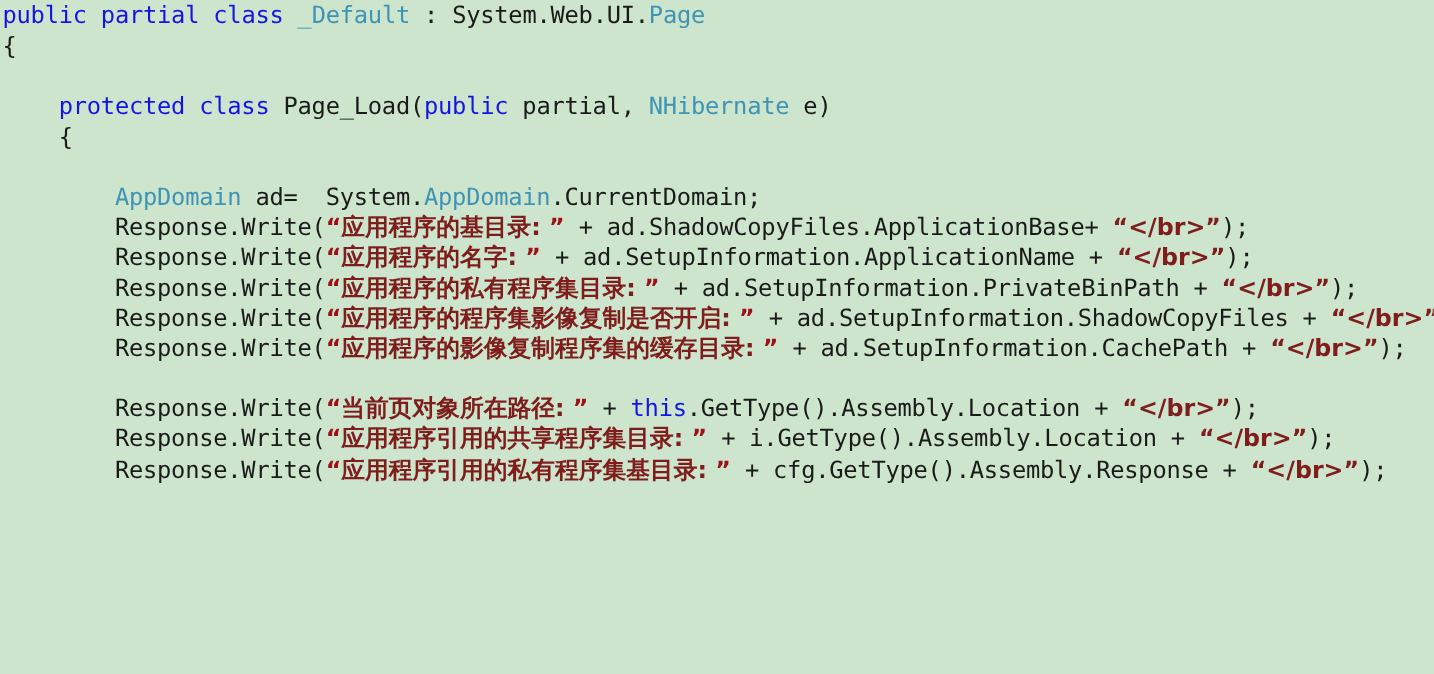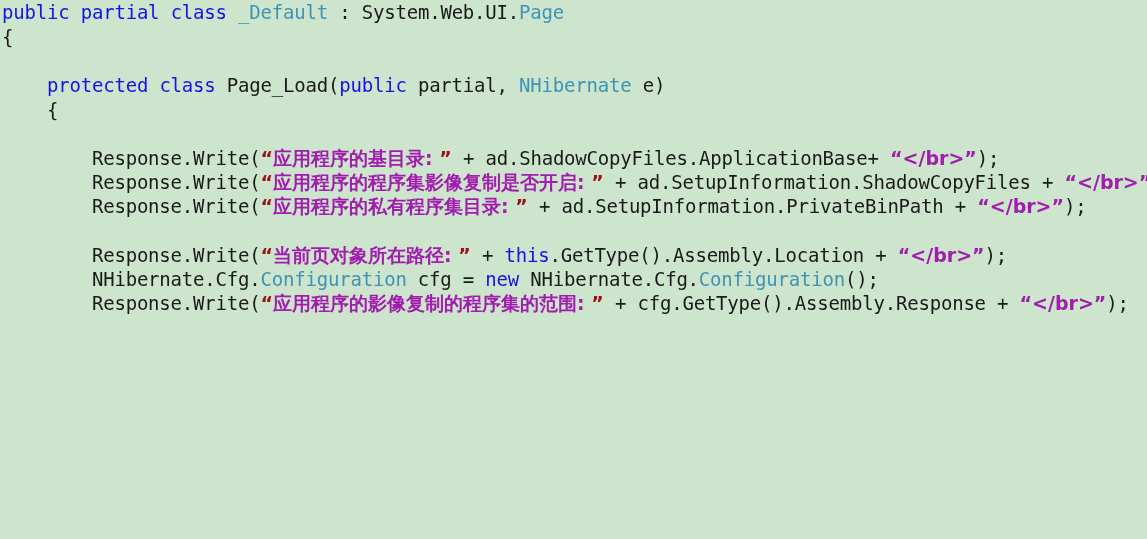--- a/index.html
+++ b/index.html
@@ -32,42 +32,45 @@
     color: #1a1a1a;
     padding-left: 2px;
   }
   .code-line:first-child {
     height: 25px;
     line-height: 25px;
   }
   .tok { white-space: pre; }
   .kw      { color: #1414e6; }
   .type    { color: #3f93b4; }
-  .str     { color: #a21caf; font-weight: bold; }
+  .str     { color: #7f1d1d; font-weight: bold; }
   .strq    { color: #9e1118; }
   .plain   { color: #1a1a1a; }
   .cjk {
     font-family: "DejaVu Sans", "Liberation Sans", sans-serif;
     font-weight: bold;
     letter-spacing: 0px;
   }
 </style>
 </head>
 <body>
 
 <div id="code-surface">
     <div class="code-line"><span class="tok kw">public</span><span class="tok plain"> </span><span class="tok kw">partial</span><span class="tok plain"> </span><span class="tok kw">class</span><span class="tok plain"> </span><span class="tok type">_Default</span><span class="tok plain"> : System.Web.UI.</span><span class="tok type">Page</span></div>
     <div class="code-line"><span class="tok plain">{</span></div>
     <div class="code-line"><span class="tok plain"> </span></div>
     <div class="code-line"><span class="tok plain">    </span><span class="tok kw">protected</span><span class="tok plain"> </span><span class="tok kw">class</span><span class="tok plain"> Page_Load(</span><span class="tok kw">public</span><span class="tok plain"> partial, </span><span class="tok type">NHibernate</span><span class="tok plain"> e)</span></div>
     <div class="code-line"><span class="tok plain">    </span><span class="tok plain">{</span></div>
     <div class="code-line"><span class="tok plain"> </span></div>
+    <div class="code-line"><span class="tok plain">        </span><span class="tok type">AppDomain</span><span class="tok plain"> ad=  System.</span><span class="tok type">AppDomain</span><span class="tok plain">.CurrentDomain;</span></div>
     <div class="code-line"><span class="tok plain">        </span><span class="tok plain">Response.Write(</span><span class="tok strq cjk">“</span><span class="tok str cjk">应用程序的基目录:</span><span class="tok strq cjk"> ”</span><span class="tok plain"> + ad.ShadowCopyFiles.ApplicationBase+ </span><span class="tok str cjk">“&lt;/br&gt;”</span><span class="tok plain">);</span></div>
+    <div class="code-line"><span class="tok plain">        </span><span class="tok plain">Response.Write(</span><span class="tok strq cjk">“</span><span class="tok str cjk">应用程序的名字:</span><span class="tok strq cjk"> ”</span><span class="tok plain"> + ad.SetupInformation.ApplicationName + </span><span class="tok str cjk">“&lt;/br&gt;”</span><span class="tok plain">);</span></div>
+    <div class="code-line"><span class="tok plain">        </span><span class="tok plain">Response.Write(</span><span class="tok strq cjk">“</span><span class="tok str cjk">应用程序的私有程序集目录:</span><span class="tok strq cjk"> ”</span><span class="tok plain"> + ad.SetupInformation.PrivateBinPath + </span><span class="tok str cjk">“&lt;/br&gt;”</span><span class="tok plain">);</span></div>
     <div class="code-line"><span class="tok plain">        </span><span class="tok plain">Response.Write(</span><span class="tok strq cjk">“</span><span class="tok str cjk">应用程序的程序集影像复制是否开启:</span><span class="tok strq cjk"> ”</span><span class="tok plain"> + ad.SetupInformation.ShadowCopyFiles + </span><span class="tok str cjk">“&lt;/br&gt;”</span><span class="tok plain">);</span></div>
-    <div class="code-line"><span class="tok plain">        </span><span class="tok plain">Response.Write(</span><span class="tok strq cjk">“</span><span class="tok str cjk">应用程序的私有程序集目录:</span><span class="tok strq cjk"> ”</span><span class="tok plain"> + ad.SetupInformation.PrivateBinPath + </span><span class="tok str cjk">“&lt;/br&gt;”</span><span class="tok plain">);</span></div>
+    <div class="code-line"><span class="tok plain">        </span><span class="tok plain">Response.Write(</span><span class="tok strq cjk">“</span><span class="tok str cjk">应用程序的影像复制程序集的缓存目录:</span><span class="tok strq cjk"> ”</span><span class="tok plain"> + ad.SetupInformation.CachePath + </span><span class="tok str cjk">“&lt;/br&gt;”</span><span class="tok plain">);</span></div>
     <div class="code-line"><span class="tok plain"> </span></div>
     <div class="code-line"><span class="tok plain">        </span><span class="tok plain">Response.Write(</span><span class="tok strq cjk">“</span><span class="tok str cjk">当前页对象所在路径:</span><span class="tok strq cjk"> ”</span><span class="tok plain"> + </span><span class="tok kw">this</span><span class="tok plain">.GetType().Assembly.Location + </span><span class="tok str cjk">“&lt;/br&gt;”</span><span class="tok plain">);</span></div>
-    <div class="code-line"><span class="tok plain">        </span><span class="tok plain">NHibernate.Cfg.</span><span class="tok type">Configuration</span><span class="tok plain"> cfg = </span><span class="tok kw">new</span><span class="tok plain"> NHibernate.Cfg.</span><span class="tok type">Configuration</span><span class="tok plain">();</span></div>
-    <div class="code-line"><span class="tok plain">        </span><span class="tok plain">Response.Write(</span><span class="tok strq cjk">“</span><span class="tok str cjk">应用程序的影像复制的程序集的范围:</span><span class="tok strq cjk"> ”</span><span class="tok plain"> + cfg.GetType().Assembly.Response + </span><span class="tok str cjk">“&lt;/br&gt;”</span><span class="tok plain">);</span></div>
+    <div class="code-line"><span class="tok plain">        </span><span class="tok plain">Response.Write(</span><span class="tok strq cjk">“</span><span class="tok str cjk">应用程序引用的共享程序集目录:</span><span class="tok strq cjk"> ”</span><span class="tok plain"> + i.GetType().Assembly.Location + </span><span class="tok str cjk">“&lt;/br&gt;”</span><span class="tok plain">);</span></div>
+    <div class="code-line"><span class="tok plain">        </span><span class="tok plain">Response.Write(</span><span class="tok strq cjk">“</span><span class="tok str cjk">应用程序引用的私有程序集基目录:</span><span class="tok strq cjk"> ”</span><span class="tok plain"> + cfg.GetType().Assembly.Response + </span><span class="tok str cjk">“&lt;/br&gt;”</span><span class="tok plain">);</span></div>
     <div class="code-line"><span class="tok plain"> </span></div>
     <div class="code-line"><span class="tok plain"> </span></div>
     <div class="code-line"><span class="tok plain"> </span></div>
   </div>
 
 </body></html>

